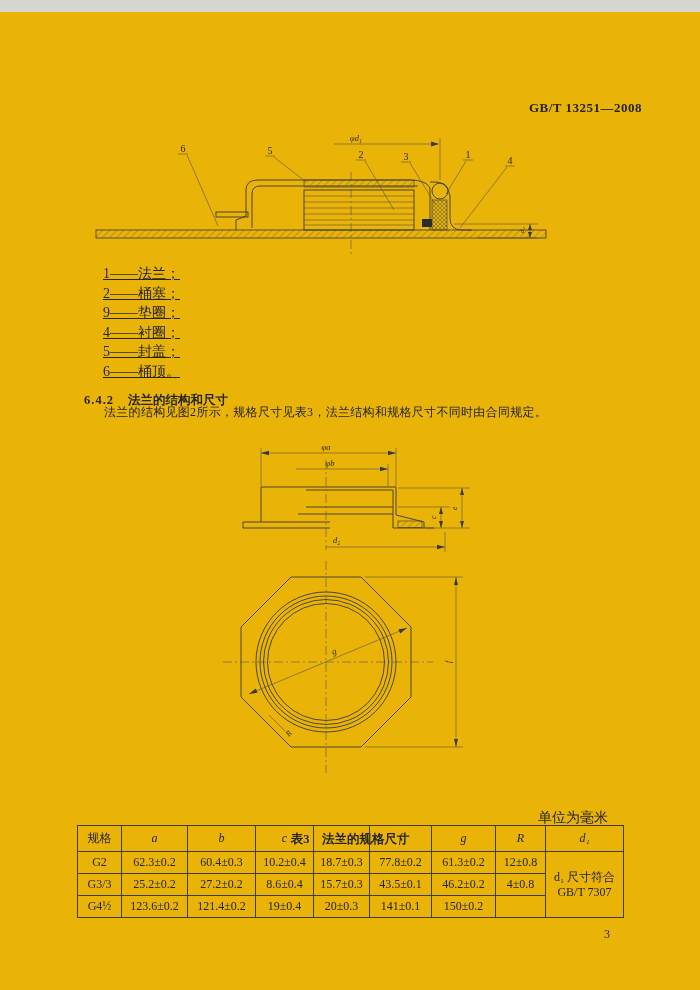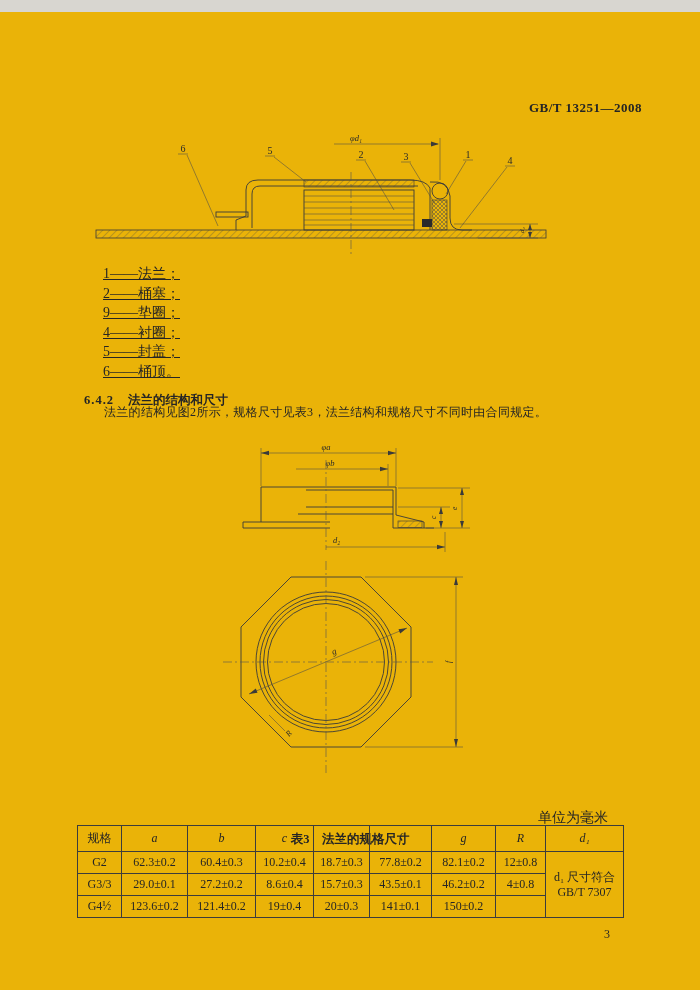--- a/index.html
+++ b/index.html
@@ -263,30 +263,30 @@
       <th class="dim-letter">R</th>
       <th class="dim-letter">d₁</th>
     </tr>
     <tr>
       <td>G2</td>
       <td>62.3±0.2</td>
       <td>60.4±0.3</td>
       <td>10.2±0.4</td>
       <td>18.7±0.3</td>
       <td>77.8±0.2</td>
-      <td>82.1±0.2</td>
+      <td>61.3±0.2</td>
       <td>12±0.8</td>
       <td class="d1-note" rowspan="3">
         <div>d₁ 尺寸符合</div>
         <div>GB/T 7307</div>
       </td>
     </tr>
     <tr>
       <td>G3/3</td>
-      <td>29.0±0.1</td>
+      <td>25.2±0.2</td>
       <td>27.2±0.2</td>
       <td>8.6±0.4</td>
       <td>15.7±0.3</td>
       <td>43.5±0.1</td>
       <td>46.2±0.2</td>
       <td>4±0.8</td>
     </tr>
     <tr>
       <td>G4½</td>
       <td>123.6±0.2</td>

